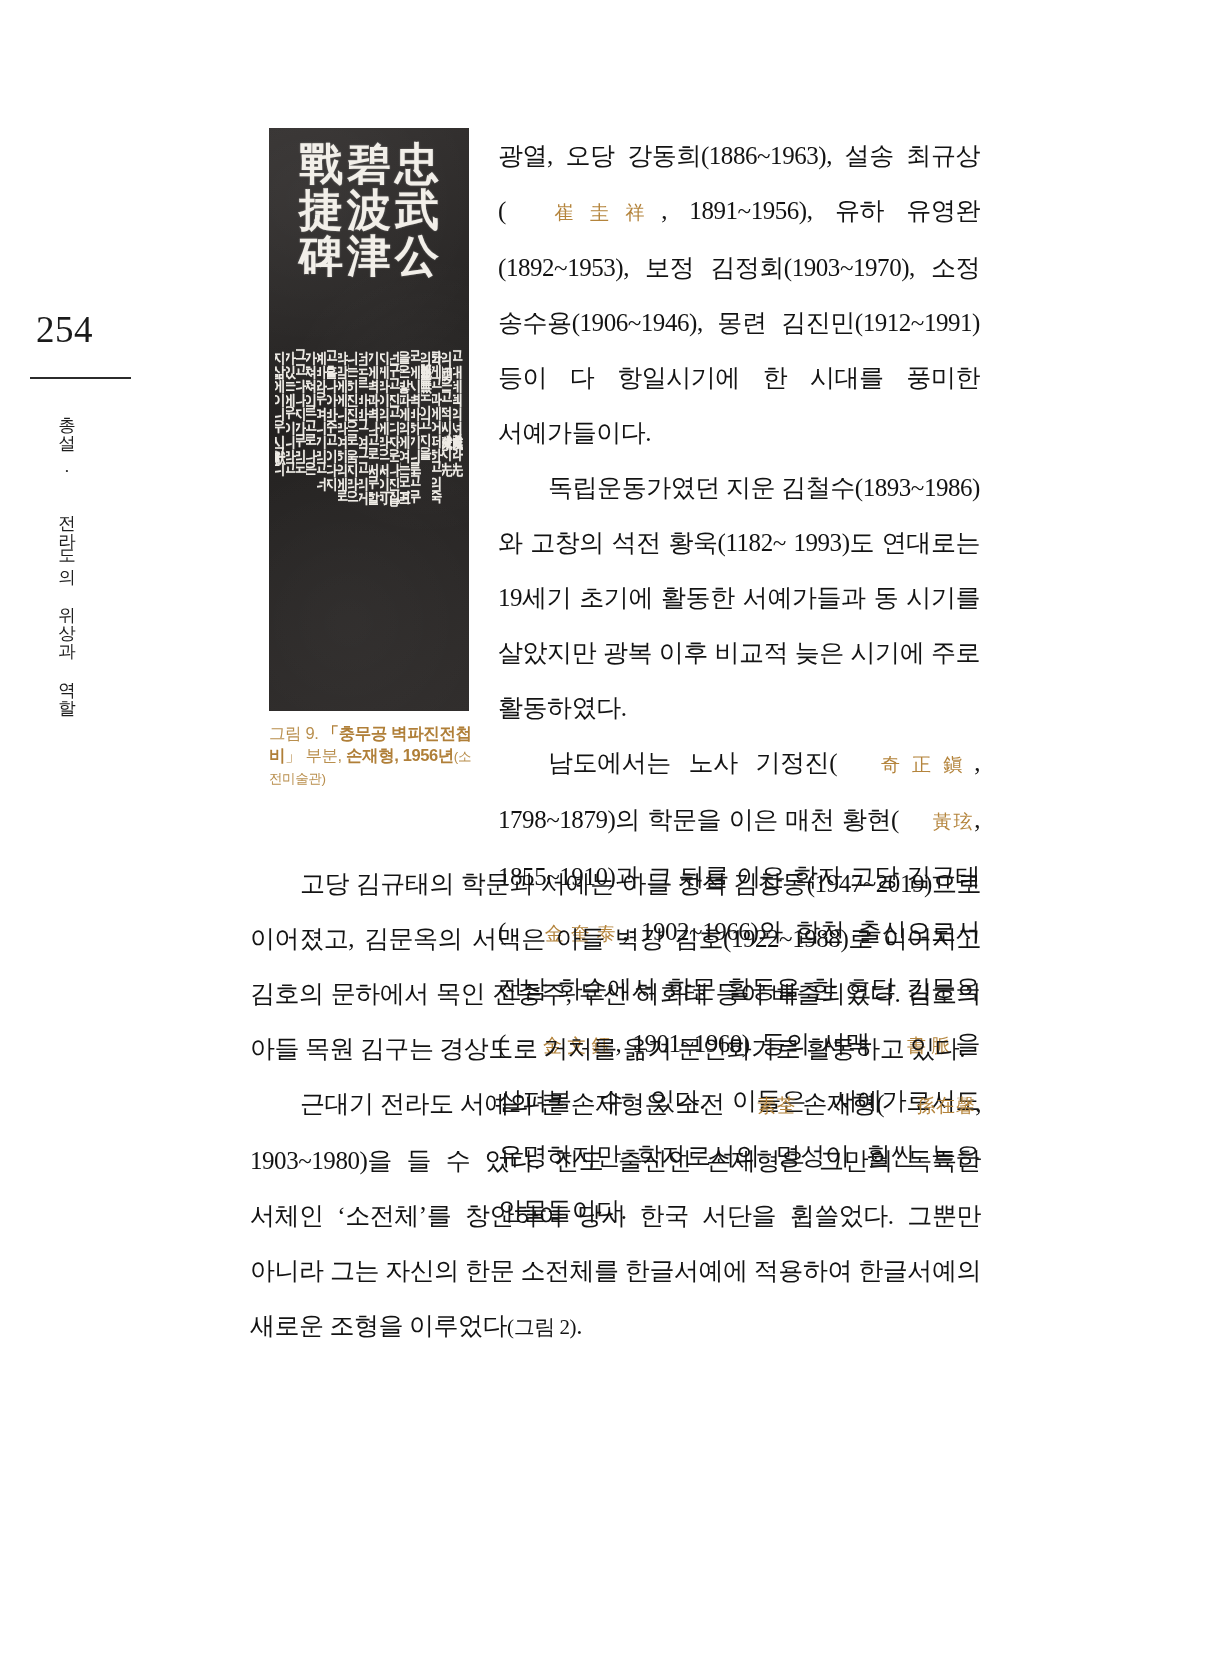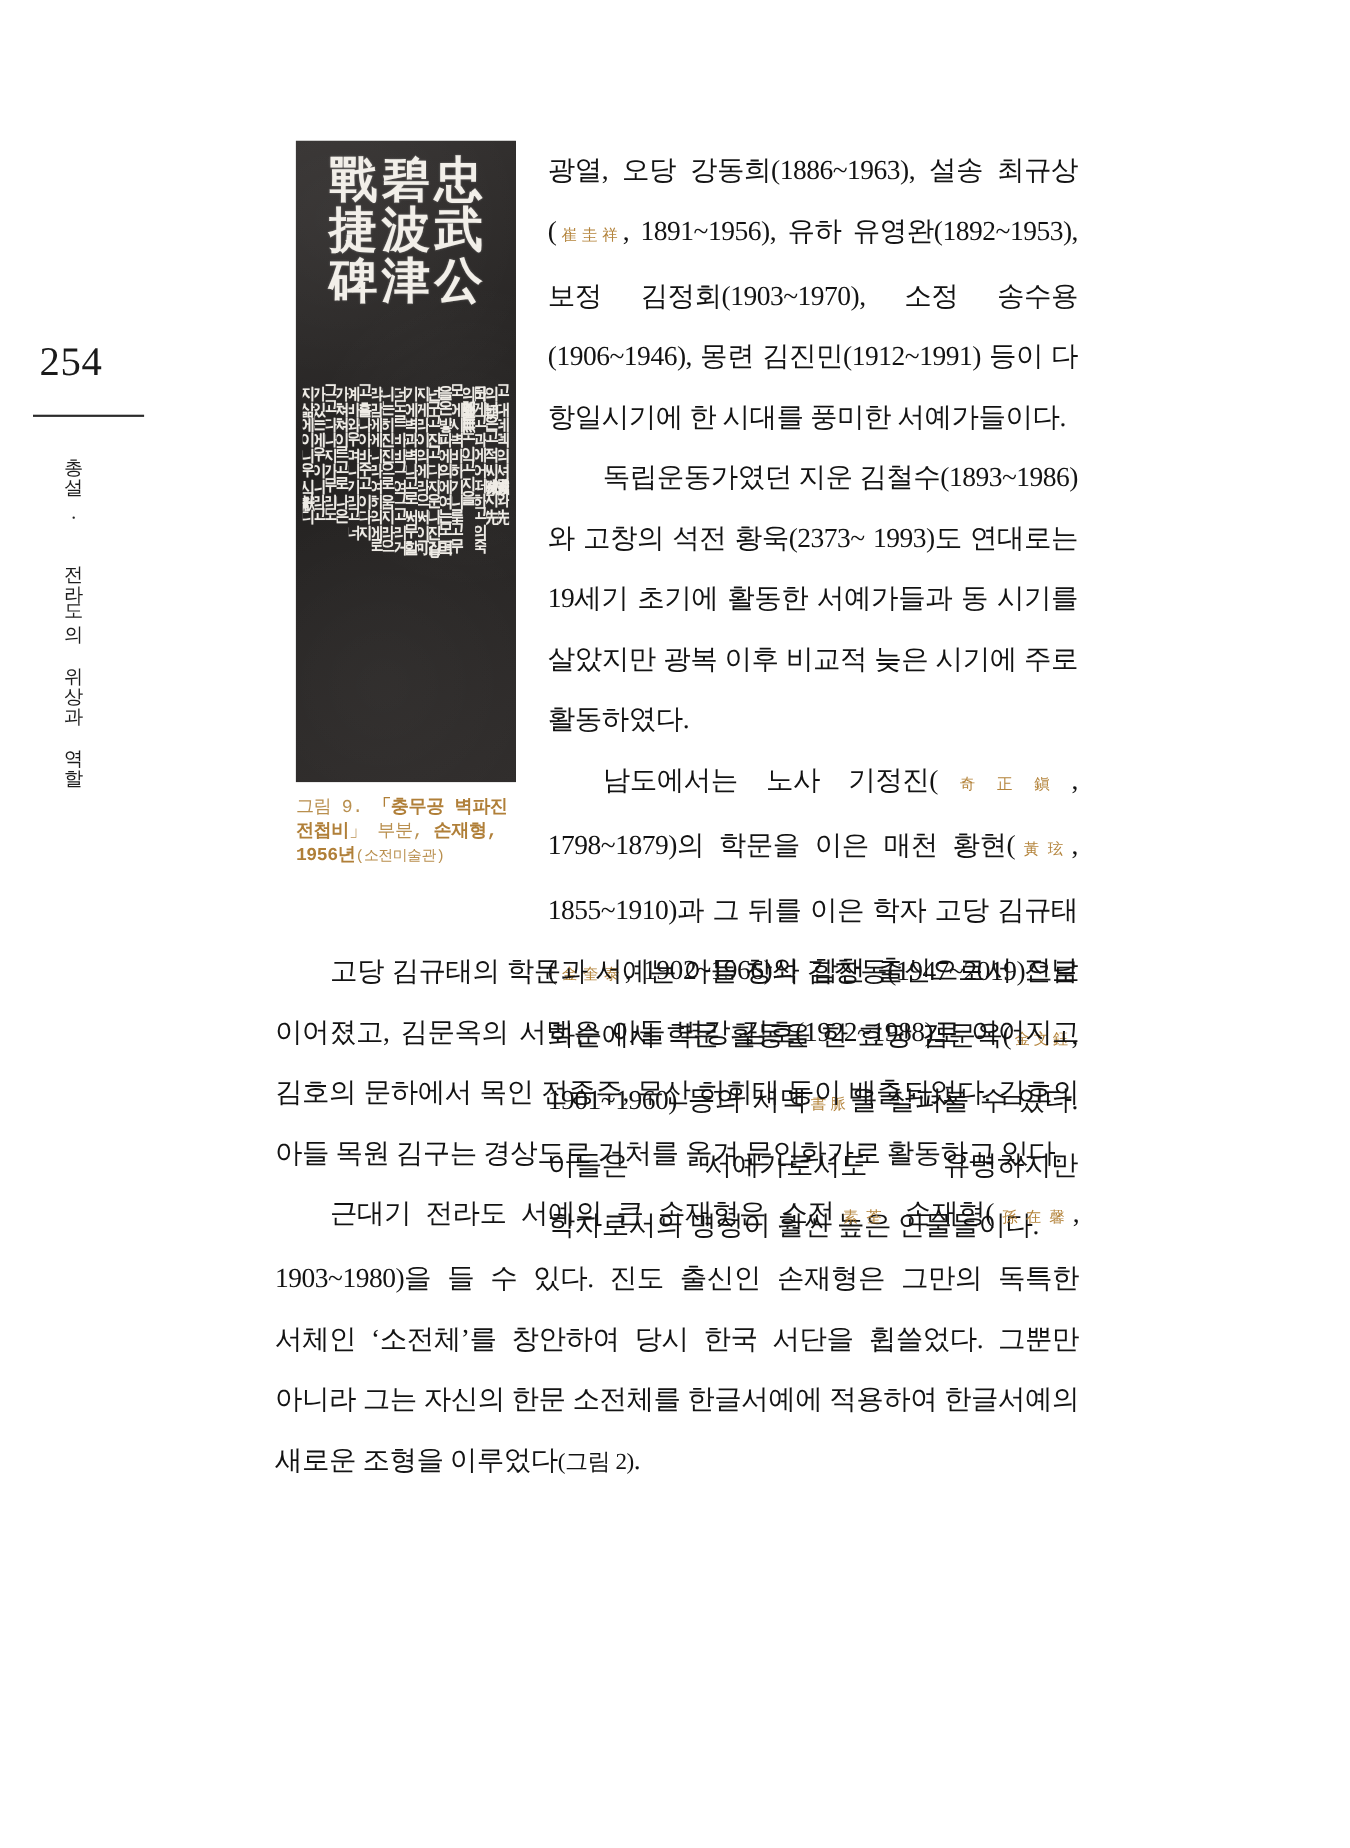--- a/index.html
+++ b/index.html
@@ -142,21 +142,21 @@
     overflow: hidden;
     text-shadow: 0 0 1px rgba(255,255,255,0.3);
   }
 
   .caption {
     width: 208px;
     margin-top: 12px;
     font-size: 16.5px;
     line-height: 1.33;
     color: #b98f4e;
-    font-family: Liberation Mono, monospace;
+    font-family: Liberation Sans, sans-serif;
     letter-spacing: -0.4px;
   }
   .caption .strong { font-weight: 700; color: #b07f38; }
   .caption .museum { font-size: 13.5px; color: #b98f4e; }
   p.para {
     margin: 0;
     font-size: 25px;
     line-height: 55px;
     text-align: justify;
     text-justify: inter-character;
@@ -174,22 +174,23 @@
   }
   .wrap-zone p.para { text-align: justify; }
   .full-zone {
     position: absolute;
     left: 250px;
     top: 856px;
     width: 731px;
   }
   .hanja {
     color: #b4843c;
-    font-size: 14px;
+    font-size: 19px;
     letter-spacing: 0;
+    margin-left: 32px;
   }
   .small-ref { font-size: 21px; }
 </style>
 </head>
 <body>
 
 <div class="page-furniture">
   <div class="folio">254</div>
   <div class="folio-rule"></div>
   <div class="running-head">총설 · 전라도의 위상과 역할</div>
@@ -239,21 +240,21 @@
         </div>
     </div>
     <figcaption class="caption">
       <span>그림 9. </span><span class="strong">「</span><span class="strong">충무공 벽파진전첩비</span><span>」</span><span> 부분,</span>
       <span class="strong">손재형, 1956년</span><span class="museum">(소전미술관)</span>
     </figcaption>
   </figure>
 
   <div class="wrap-zone">
       <p class="para"><span>광열, 오당 강동희(1886~1963), 설송 최규상(</span><span class="hanja">崔圭祥</span><span>, 1891~1956), 유하 유영완(1892~1953), 보정 김정회(1903~1970), 소정 송수용(1906~1946), 몽련 김진민(1912~1991) 등이 다 항일시기에 한 시대를 풍미한 서예가들이다.</span></p>
-      <p class="para indent"><span>독립운동가였던 지운 김철수(1893~1986)와 고창의 석전 황욱(2373~ 1993)도 연대로는 19세기 초기에 활동한 서예가들과 동 시기를 살았지만 광복 이후 비교적 늦은 시기에 주로 활동하였다.</span></p>
+      <p class="para indent"><span>독립운동가였던 지운 김철수(1893~1986)와 고창의 석전 황욱(1182~ 1993)도 연대로는 19세기 초기에 활동한 서예가들과 동 시기를 살았지만 광복 이후 비교적 늦은 시기에 주로 활동하였다.</span></p>
       <p class="para indent"><span>남도에서는 노사 기정진(</span><span class="hanja">奇正鎭</span><span>, 1798~1879)의 학문을 이은 매천 황현(</span><span class="hanja">黃玹</span><span>, 1855~1910)과 그 뒤를 이은 학자 고당 김규태(</span><span class="hanja">金奎泰</span><span>, 1902~1966)와 합천 출신으로서 전남 화순에서 학문 활동을 한 효당 김문옥(</span><span class="hanja">金文鈺</span><span>, 1901~1960) 등의 서맥</span><span class="hanja">書脈</span><span>을 살펴볼 수 있다. 이들은 서예가로서도 유명하지만 학자로서의 명성이 훨씬 높은 인물들이다.</span></p>
     </div>
   <div class="full-zone">
       <p class="para indent"><span>고당 김규태의 학문과 서예는 아들 창석 김창동(1947~2019)으로 이어졌고, 김문옥의 서맥은 아들 벽강 김호(1922~1988)로 이어지고 김호의 문하에서 목인 전종주, 무산 허회태 등이 배출되었다. 김호의 아들 목원 김구는 경상도로 거처를 옮겨 문인화가로 활동하고 있다.</span></p>
       <p class="para indent"><span>근대기 전라도 서예의 큰 손재형은 소전</span><span class="hanja">素荃</span><span> 손재형(</span><span class="hanja">孫在馨</span><span>, 1903~1980)을 들 수 있다. 진도 출신인 손재형은 그만의 독특한 서체인 ‘소전체’를 창안하여 당시 한국 서단을 휩쓸었다. 그뿐만 아니라 그는 자신의 한문 소전체를 한글서예에 적용하여 한글서예의 새로운 조형을 이루었다</span><span class="small-ref">(그림 2)</span><span>.</span></p>
     </div>
 
 </div>
 
 </body></html>

